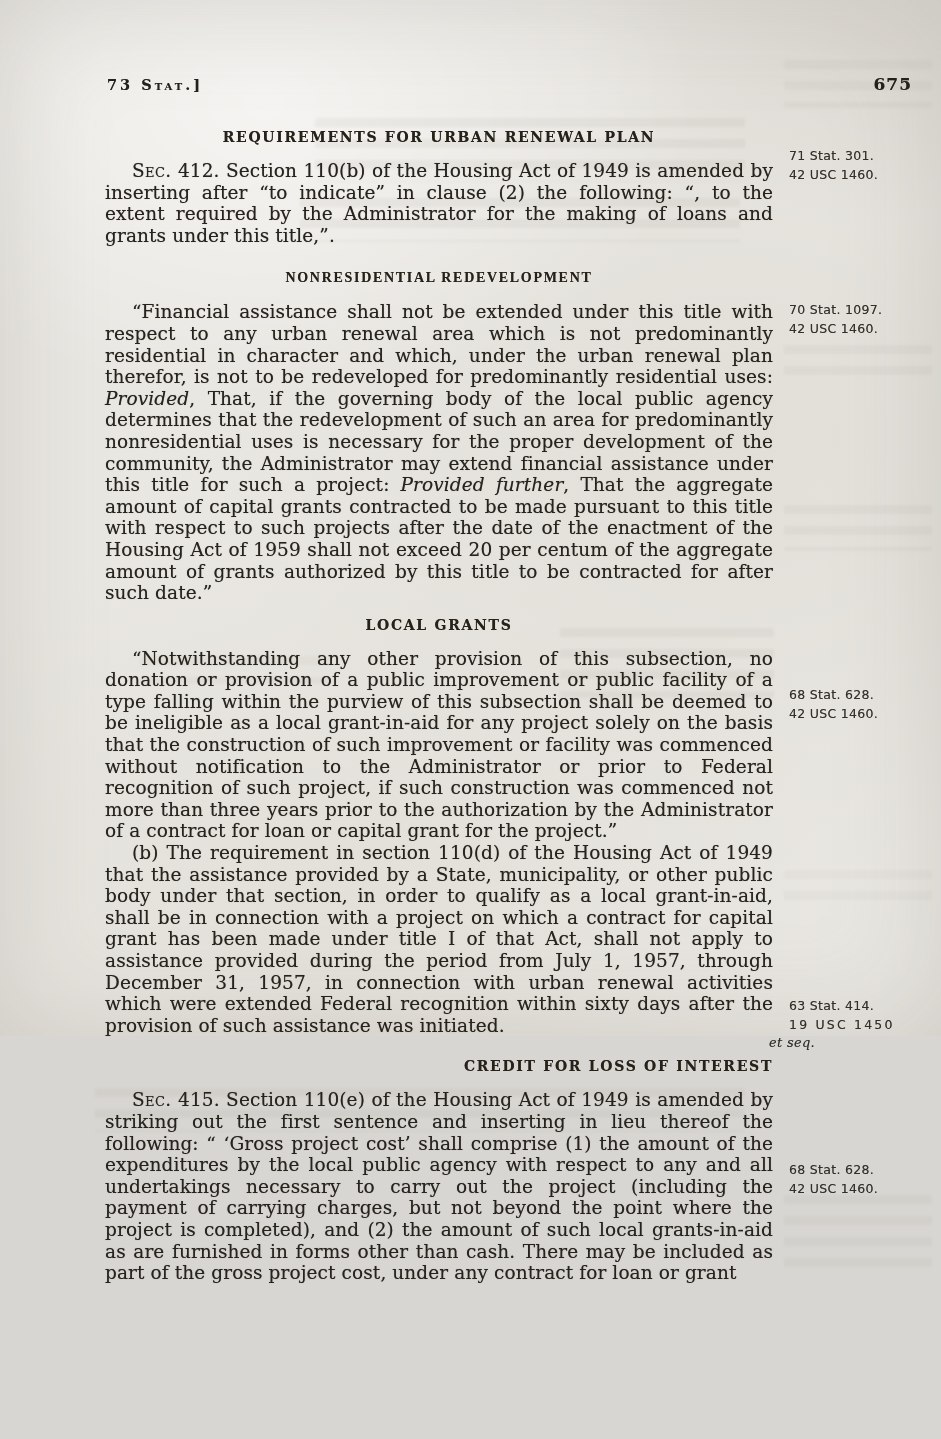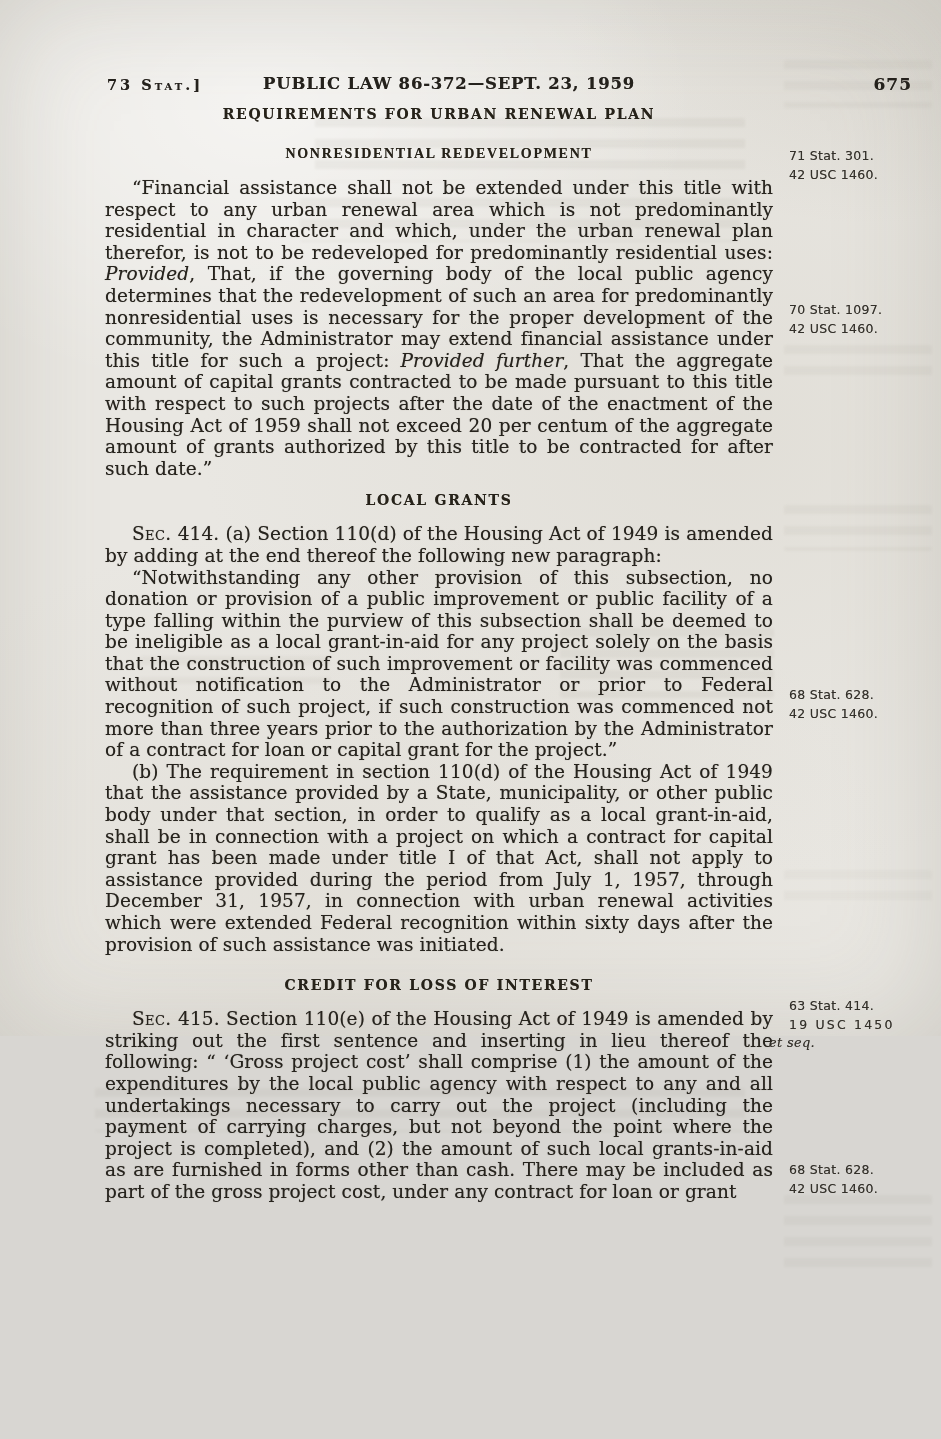--- a/index.html
+++ b/index.html
@@ -119,33 +119,32 @@
   <div class="ghost g4"></div>
   <div class="ghost g5"></div>
   <div class="ghost g6"></div>
   <div class="ghost g7"></div>
   <div class="ghost g8"></div>
   <div class="ghost g9"></div>
   <div class="ghost g10"></div>
 
   <div class="header">
     <span class="header-left">73 Stat.]</span>
-    <span class="header-center">PUBLIC LAW 86-372—SEPT. 23, 1959</span>
     <span class="header-right">675</span>
   </div>
 
   <main class="column">
-      <div class="heading" style="margin-top: 3px;">REQUIREMENTS FOR URBAN RENEWAL PLAN</div>
+      <div class="heading" style="margin-top: 26px;">REQUIREMENTS FOR URBAN RENEWAL PLAN</div>
+      <p class="para indent"><span class="sc">Sec.</span><span> 412. Section 110(b) of the Housing Act of 1949 is amended by inserting after “to indicate” in clause (2) the following: “, to the extent required by the Administrator for the making of loans and grants under this title,”.</span></p>
       <div class="heading" style="margin-top: 24px; font-family: Liberation Serif, serif;">NONRESIDENTIAL REDEVELOPMENT</div>
       <p class="para indent"><span>“Financial assistance shall not be extended under this title with respect to any urban renewal area which is not predominantly residential in character and which, under the urban renewal plan therefor, is not to be redeveloped for predominantly residential uses: </span><span class="it">Provided</span><span>, That, if the governing body of the local public agency determines that the redevelopment of such an area for predominantly nonresidential uses is necessary for the proper development of the community, the Administrator may extend financial assistance under this title for such a project: </span><span class="it">Provided further</span><span>, That the aggregate amount of capital grants contracted to be made pursuant to this title with respect to such projects after the date of the enactment of the Housing Act of 1959 shall not exceed 20 per centum of the aggregate amount of grants authorized by this title to be contracted for after such date.”</span></p>
       <div class="heading" style="margin-top: 13px;">LOCAL GRANTS</div>
-      <p class="para indent"><span class="sc">Sec.</span><span> 414. (a) Section 110(d) of the Housing Act of 1949 is amended by adding at the end thereof the following new paragraph:</span></p>
       <p class="para indent"><span>“Notwithstanding any other provision of this subsection, no donation or provision of a public improvement or public facility of a type falling within the purview of this subsection shall be deemed to be ineligible as a local grant-in-aid for any project solely on the basis that the construction of such improvement or facility was commenced without notification to the Administrator or prior to Federal recognition of such project, if such construction was commenced not more than three years prior to the authorization by the Administrator of a contract for loan or capital grant for the project.”</span></p>
       <p class="para indent"><span>(b) The requirement in section 110(d) of the Housing Act of 1949 that the assistance provided by a State, municipality, or other public body under that section, in order to qualify as a local grant-in-aid, shall be in connection with a project on which a contract for capital grant has been made under title I of that Act, shall not apply to assistance provided during the period from July 1, 1957, through December 31, 1957, in connection with urban renewal activities which were extended Federal recognition within sixty days after the provision of such assistance was initiated.</span></p>
-      <div class="heading" style="margin-top: 22px;">CREDIT FOR LOSS OF INTEREST</div>
+      <div class="heading" style="margin-top: 22px; text-align: right;">CREDIT FOR LOSS OF INTEREST</div>
       <p class="para indent"><span class="sc">Sec.</span><span> 415. Section 110(e) of the Housing Act of 1949 is amended by striking out the first sentence and inserting in lieu thereof the following: “ ‘Gross project cost’ shall comprise (1) the amount of the expenditures by the local public agency with respect to any and all undertakings necessary to carry out the project (including the payment of carrying charges, but not beyond the point where the project is completed), and (2) the amount of such local grants-in-aid as are furnished in forms other than cash.  There may be included as part of the gross project cost, under any contract for loan or grant</span></p>
     </main>
 
   <aside class="notes">
       <div class="note" style="top: 147px;">
         <div>71 Stat. 301.</div>
         <div>42 USC 1460.</div>
       </div>
       <div class="note" style="top: 301px;">
         <div>70 Stat. 1097.</div>

